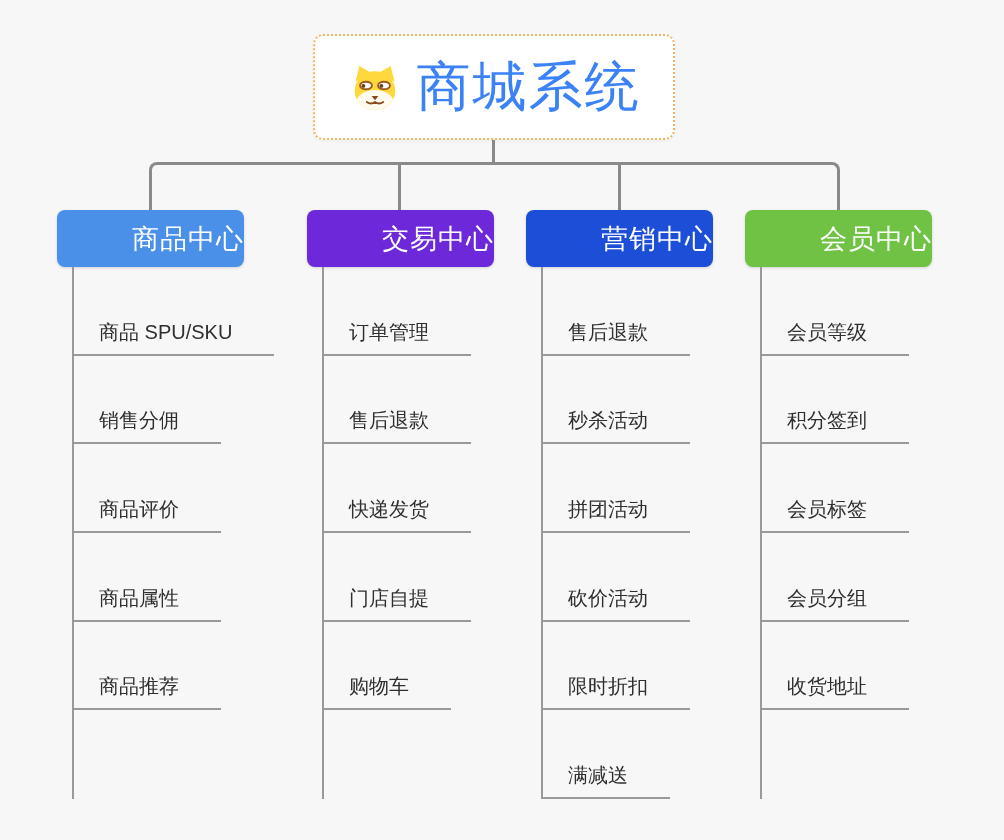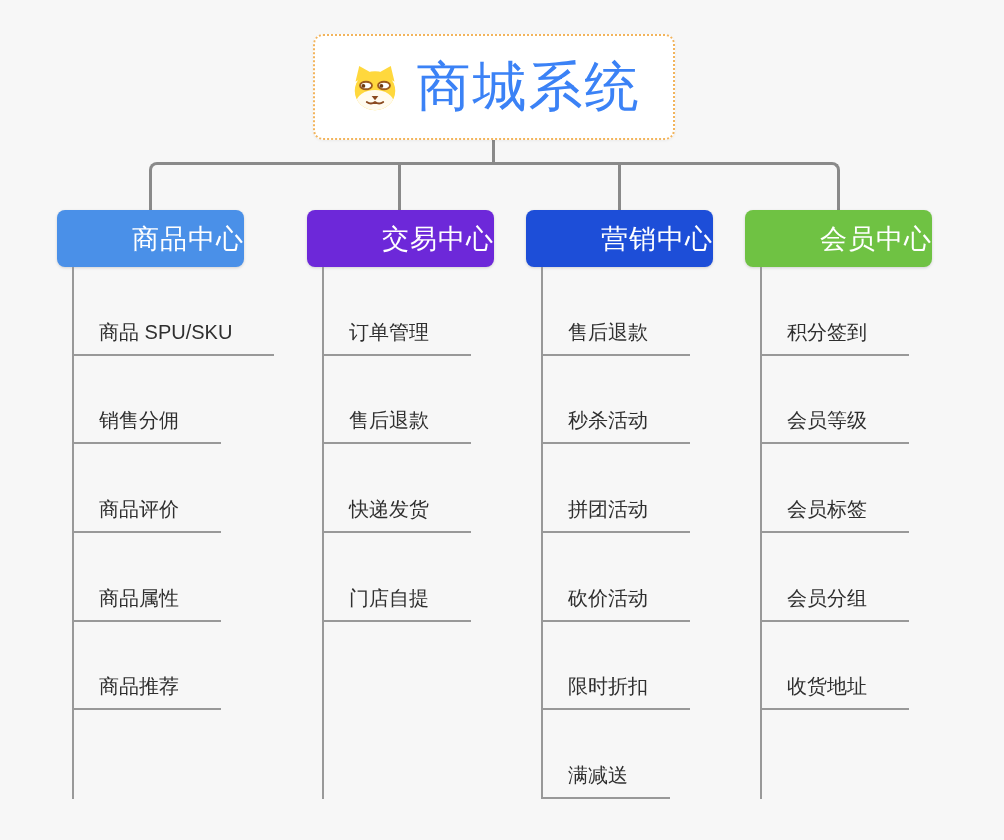--- a/index.html
+++ b/index.html
@@ -132,20 +132,23 @@
         </div>
       <div class="leaf">
           <span class="leaf-label">售后退款</span>
         </div>
       <div class="leaf">
           <span class="leaf-label">快递发货</span>
         </div>
       <div class="leaf">
           <span class="leaf-label">门店自提</span>
         </div>
+      <div class="leaf">
+          <span class="leaf-label">购物车</span>
+        </div>
     </div>
   </div>
 
   <div class="column col-2">
     <div class="branch-node" style="background-color: #1d4ed8;">
       <span>营销中心</span>
     </div>
     <div class="trunk"></div>
     <div class="leaves">
       <div class="leaf">
@@ -169,26 +172,26 @@
     </div>
   </div>
 
   <div class="column col-3">
     <div class="branch-node" style="background-color: rgb(111, 194, 67);">
       <span>会员中心</span>
     </div>
     <div class="trunk"></div>
     <div class="leaves">
       <div class="leaf">
+          <span class="leaf-label">会员等级</span>
+        </div>
+      <div class="leaf">
           <span class="leaf-label">积分签到</span>
         </div>
       <div class="leaf">
-          <span class="leaf-label">会员等级</span>
-        </div>
-      <div class="leaf">
           <span class="leaf-label">会员标签</span>
         </div>
       <div class="leaf">
           <span class="leaf-label">会员分组</span>
         </div>
       <div class="leaf">
           <span class="leaf-label">收货地址</span>
         </div>
     </div>
   </div>

